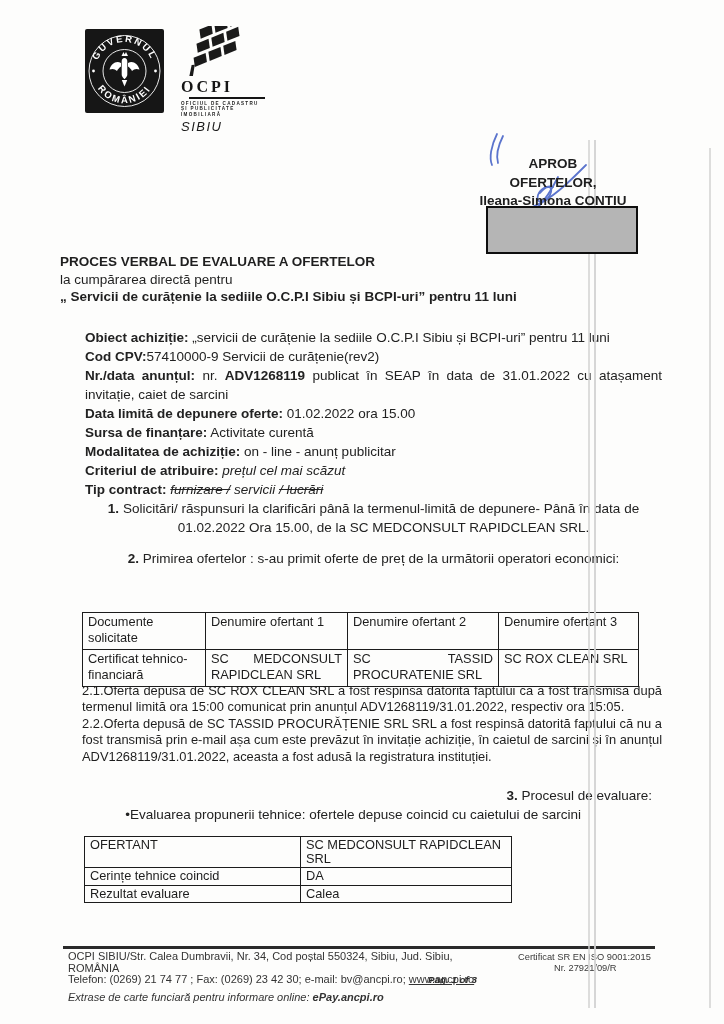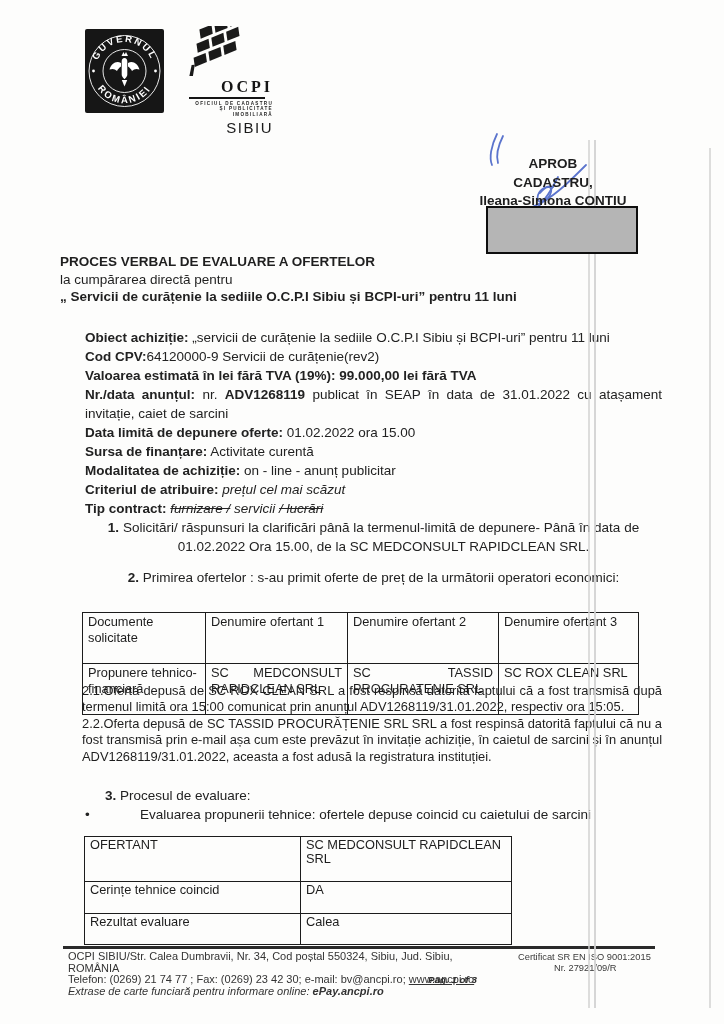--- a/index.html
+++ b/index.html
@@ -10,58 +10,58 @@
     font-family:"Liberation Sans", sans-serif;
     color:#242424;
     overflow:hidden;
     margin:0 auto;
   }
   .abs{position:absolute;}
   b,.b{font-weight:bold;}
   .just{text-align:justify;}
 
   
-  .ocpi-logo{left:181px;top:26px;width:92px;text-align:right;}
+  .ocpi-logo{left:181px;top:26px;width:92px;text-align:left;}
   .ocpi-acronym{font-family:"Liberation Serif",serif;font-weight:bold;font-size:16px;letter-spacing:3px;color:#151515;margin-top:-2px;}
   .ocpi-rule{height:2px;background:#151515;width:76px;margin:1px auto 2px auto;}
   .ocpi-small{font-size:4.6px;font-weight:bold;letter-spacing:1.3px;color:#222;line-height:5.4px;white-space:nowrap;}
-  .ocpi-office{font-size:15px;letter-spacing:1.5px;color:#1a1a1a;margin-top:2px;}
+  .ocpi-office{font-size:13px;letter-spacing:1.5px;color:#1a1a1a;margin-top:2px;font-style:italic;}
 
   
   .approval{left:462px;top:155px;width:182px;text-align:center;font-size:13.5px;font-weight:bold;line-height:18.5px;color:#1e1e1e;z-index:3;}
   .stamp-box{left:486px;top:206px;width:148px;height:44px;background:#b5b5b5;border:2.5px solid #0e0e0e;z-index:4;}
   .sig-svg{left:440px;top:112px;z-index:2;}
 
   
   .title-block{left:60px;top:253px;width:614px;text-align:left;line-height:17.5px;font-size:13.5px;color:#1f1f1f;}
 
   
   .body-block{left:85px;top:328px;width:577px;font-size:13.5px;line-height:19px;color:#222;}
   .num-item{padding-left:20px;text-indent:-20px;text-align:center;}
-  .sblock{left:85px;top:786px;width:577px;font-size:13.5px;line-height:19px;color:#222;}
+  .sblock{left:75px;top:786px;width:577px;font-size:13.5px;line-height:19px;color:#222;text-align:right;}
   .bullet-row{display:flex;}
   .bullet-glyph{width:55px;}
 
   
   table{border-collapse:collapse;font-size:12.8px;color:#1d1d1d;}
-  td{border:1.6px solid #1c1c1c;padding:1px 5px 16px 5px;vertical-align:top;line-height:16px;}
+  td{border:1.6px solid #1c1c1c;padding:1px 5px 2px 5px;vertical-align:top;line-height:16px;}
   .offers-table{left:82px;top:612px;}
   .offers-table td{height:33px;}
   .spread{display:flex;justify-content:space-between;}
   .eval-table{left:84px;top:836px;}
   .eval-table td{height:12.5px;line-height:13.5px;}
 
   
   .paras{left:82px;top:683px;width:580px;font-size:12.9px;line-height:16.4px;color:#1e1e1e;}
 
   
   .footer-rule{left:63px;top:946px;width:592px;height:2.6px;background:#2a2a2a;}
   .footer-left{left:68px;top:951px;width:420px;font-size:11px;line-height:11.6px;color:#333;}
   .footer-right{left:518px;top:952px;width:150px;font-size:9.3px;line-height:11.4px;color:#3a3a3a;}
-  .footer-line3{font-style:italic;margin-top:0;}
+  .footer-line3{font-style:italic;margin-top:6px;}
   .pageinfo{left:428px;top:974px;font-size:9.8px;font-weight:bold;font-style:italic;color:#2e2e2e;}
   .link{text-decoration:underline;}
 
   
   .vline{background:#d2d2d2;opacity:0.75;}
 </style>
 </head>
 <body>
 
 <div class="page">
@@ -124,41 +124,40 @@
       <path d="M 146,53 C 132,67 118,81 104,89 C 96,94 88,97 80,99"></path>
       <path d="M 118,65 C 112,77 106,87 98,95"></path>
       <path d="M 100,81 c 8,-10 14,-6 10,2 c -4,8 -15,10 -12,0 c 2,-6 9,-10 15,-8"></path>
       <path d="M 103,129 l 4,9"></path>
     </g>
     <path d="M 81,129 l 3,-9" fill="none" stroke="#3a3a3a" stroke-width="1.6" stroke-linecap="round"></path>
   </svg>
 
   <div class="abs approval">
     <div>APROB</div>
-    <div>CADASTRU,</div>
+    <div>OFERTELOR,</div>
     <div>Ileana-Simona CONTIU</div>
   </div>
 
   <div class="abs stamp-box"></div>
 
   <div class="abs title-block">
     <div class="b">PROCES VERBAL DE EVALUARE A OFERTELOR</div>
     <div>la cumpărarea directă pentru</div>
     <div class="b">„ Servicii  de curățenie la sediile O.C.P.I Sibiu și BCPI-uri” pentru 11 luni</div>
   </div>
 
   <div class="abs body-block">
     <div class="just">
       <b>Obiect achiziție:</b>
       <span>„servicii  de curățenie la sediile O.C.P.I Sibiu și BCPI-uri” pentru 11 luni</span>
     </div>
     <div>
-      <b>Cod CPV:</b><span>64120000-9 Servicii de curățenie(rev2)</span>
-    </div>
-    <div class="b">Valoarea estimată în lei fără TVA (19%):  99.000,00 lei fără TVA</div>
+      <b>Cod CPV:</b><span>57410000-9 Servicii de curățenie(rev2)</span>
+    </div>
     <div class="just">
       <b>Nr./data anunțul:</b>
       <span>nr.</span>
       <b>ADV1268119</b>
       <span>publicat în SEAP în data de 31.01.2022 cu atașament invitație, caiet de sarcini</span>
     </div>
     <div>
       <b>Data limită de depunere oferte:</b>
       <span>01.02.2022 ora 15.00</span>
     </div>
@@ -192,21 +191,21 @@
 
   <table class="abs offers-table">
     <tbody>
         <tr>
       <td style="width:112px;">Documente solicitate</td>
       <td style="width:131px;">Denumire ofertant 1</td>
       <td style="width:140px;">Denumire ofertant 2</td>
       <td style="width:129px;">Denumire ofertant 3</td>
     </tr>
     <tr>
-      <td>Propunere tehnico-financiară</td>
+      <td>Certificat tehnico-financiară</td>
       <td>
         <div class="spread">
           <span>SC</span>
           <span>MEDCONSULT</span>
         </div>
         <div>RAPIDCLEAN SRL</div>
       </td>
       <td>
         <div class="spread">
           <span>SC</span>

